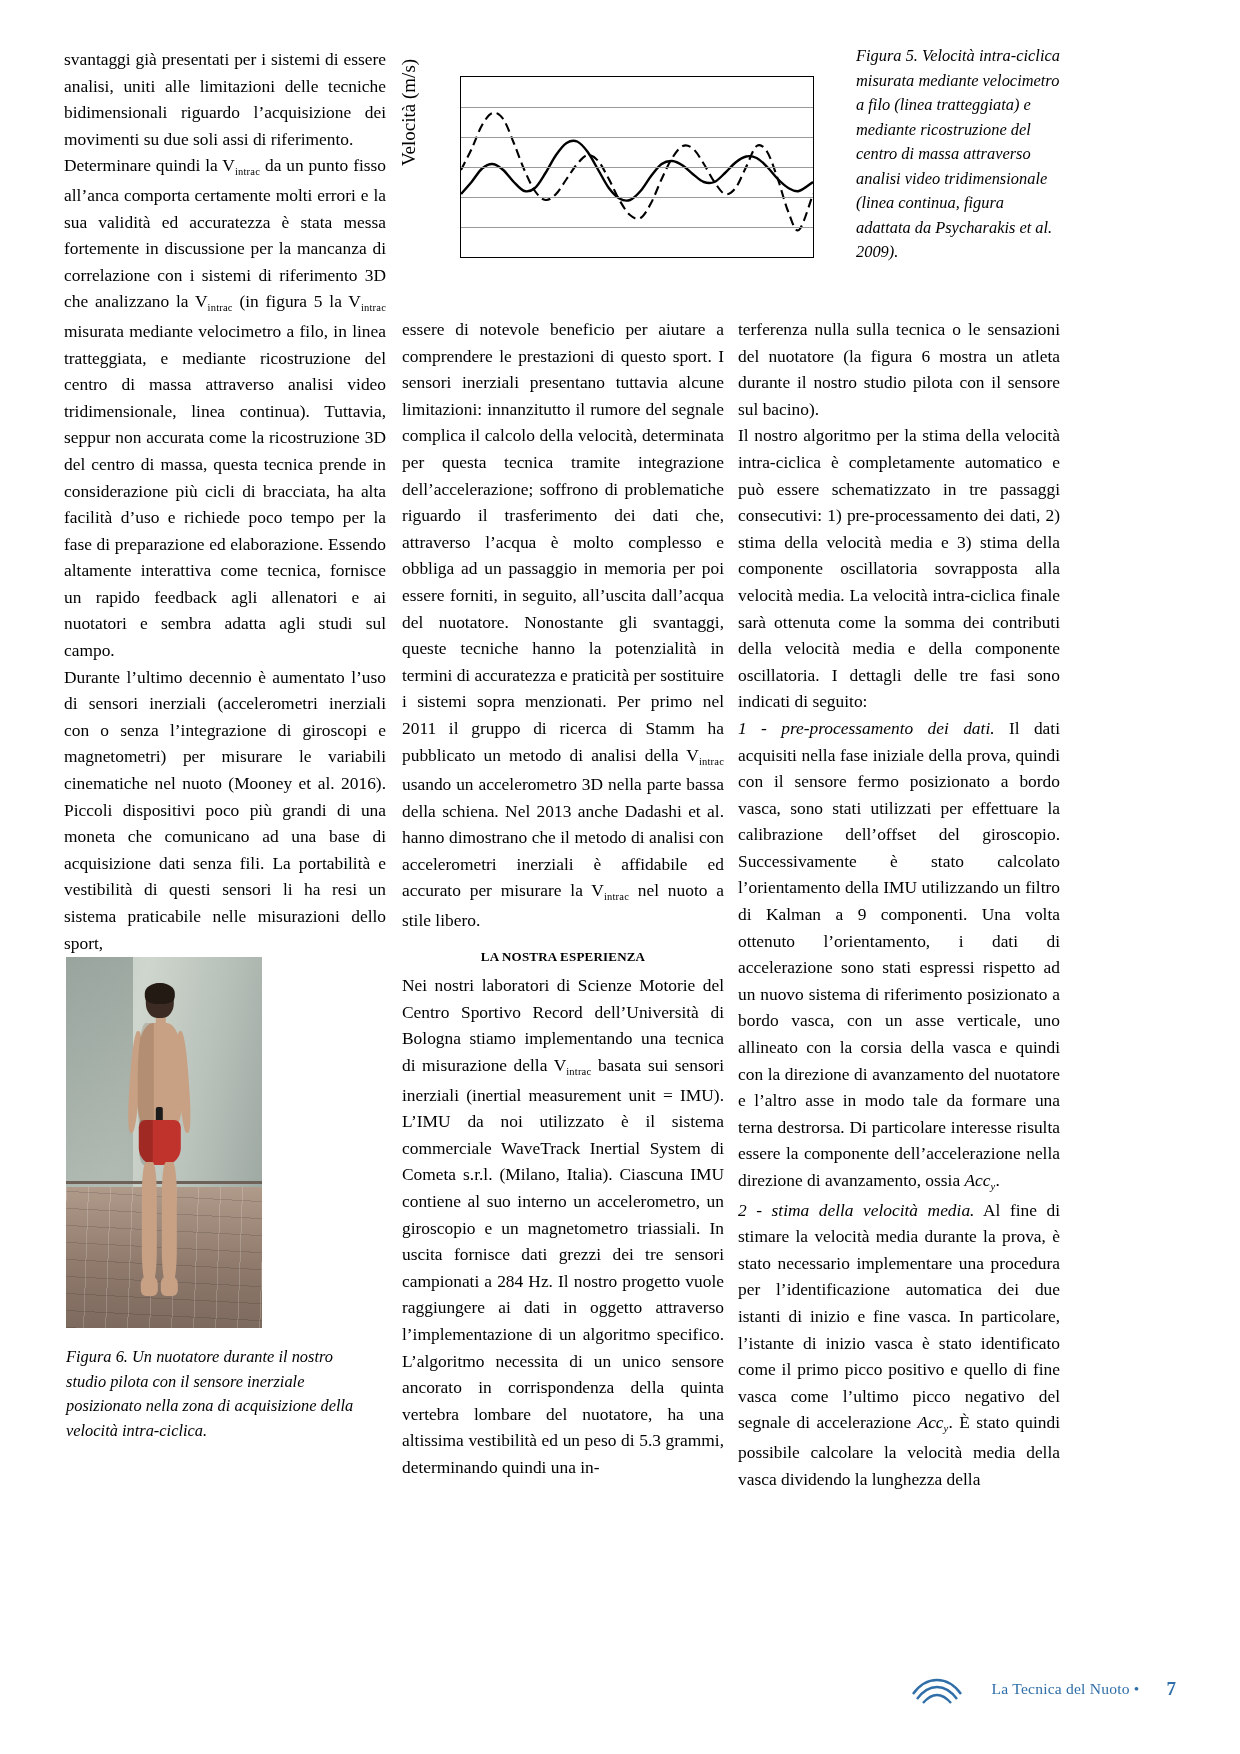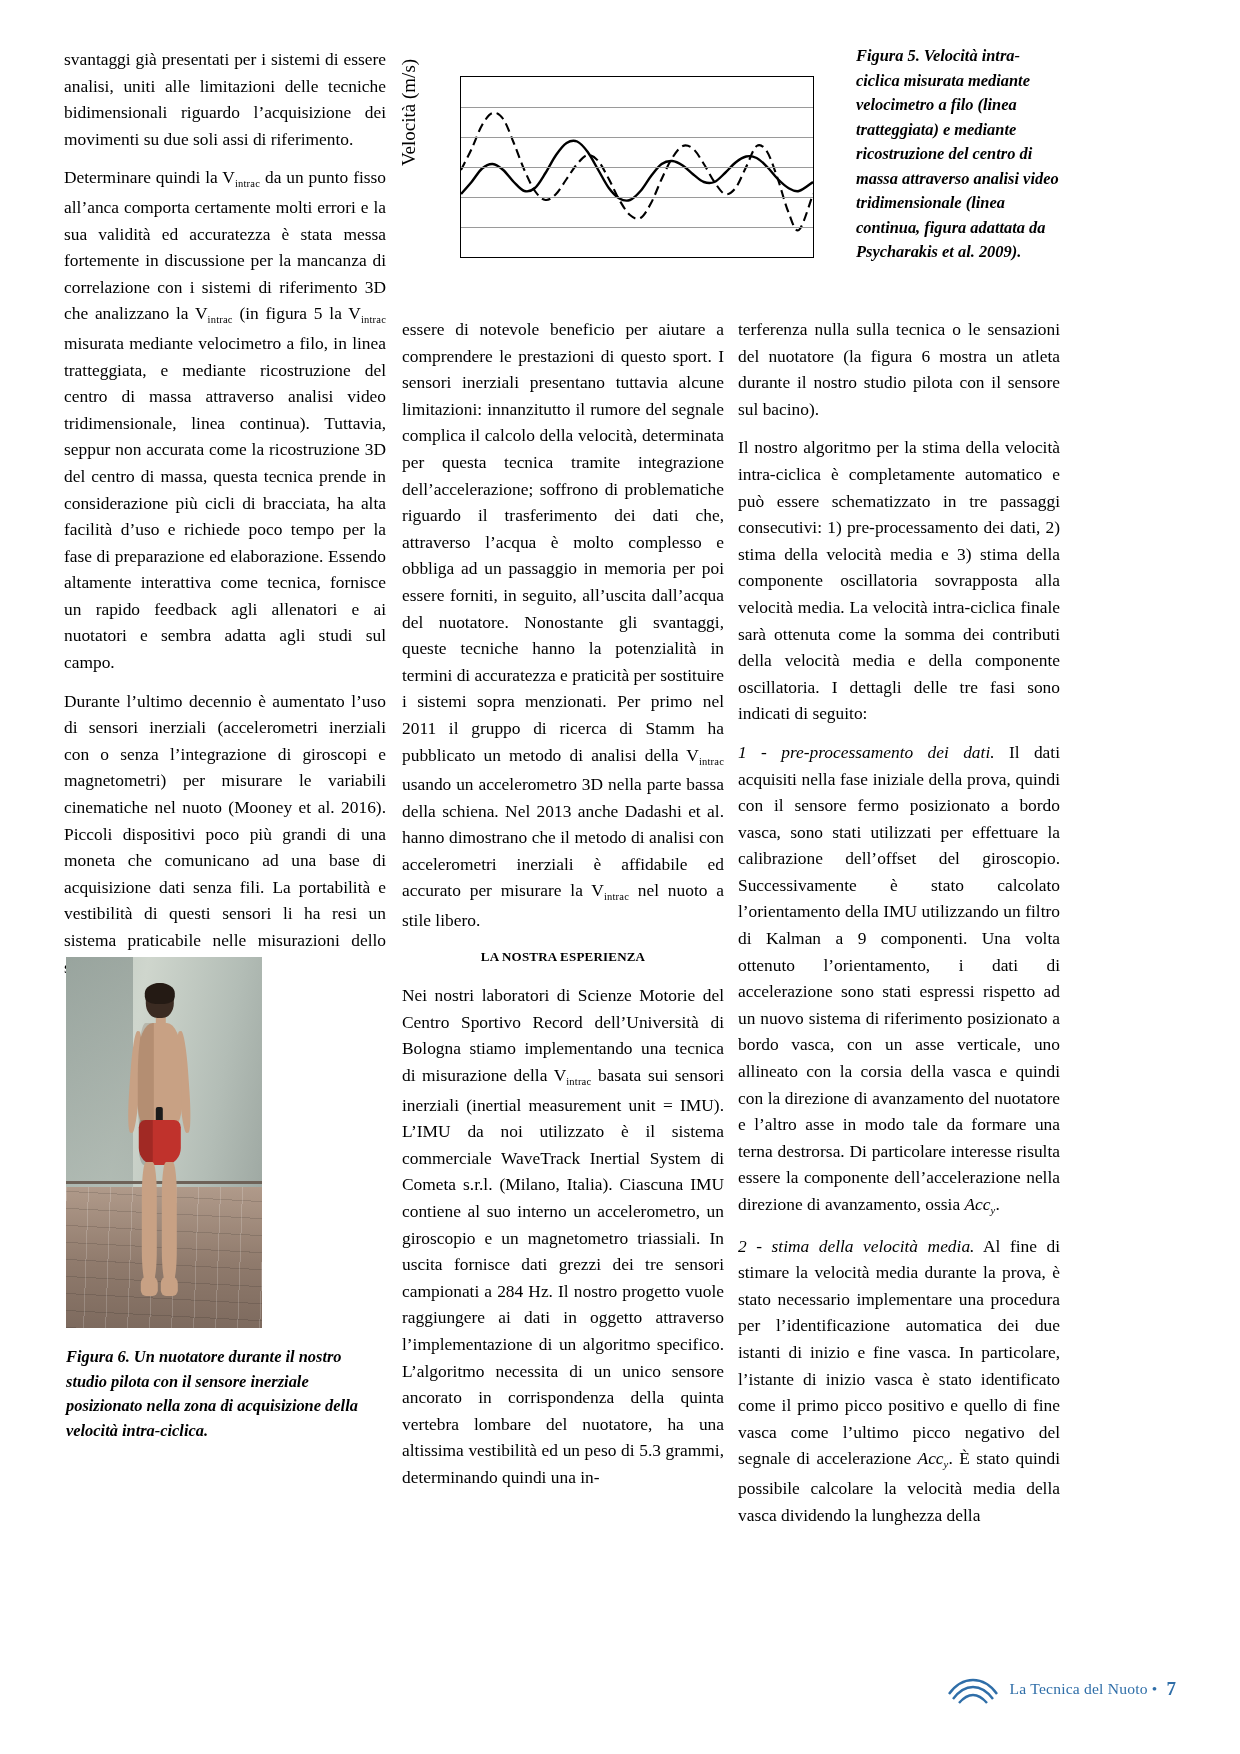--- a/index.html
+++ b/index.html
@@ -32,21 +32,21 @@
   }
   #col-left-top  { left: 64px;  top: 46px;  width: 322px; }
   #col-left-bot  { left: 64px;  top: 930px; width: 322px; }
   #col-mid       { left: 402px; top: 316px; width: 322px; }
   #col-right     { left: 738px; top: 316px; width: 322px; }
 
   .col p {
     margin: 0;
     text-indent: 0;
   }
-  .col p + p { margin-top: 12px; }
+  .col p + p { margin-top: 0; }
 
   sub {
     font-size: 10.5px;
     vertical-align: baseline;
     position: relative;
     top: 4px;
     letter-spacing: .2px;
   }
   .sect-head {
     text-align: center;
@@ -128,21 +128,20 @@
   }
   .legend-label { font-size: 16.5px; }
 
   
   .caption {
     position: absolute;
     font-style: italic;
     font-size: 16.4px;
     line-height: 24.5px;
     text-align: left;
-    font-weight: bold;
   }
   #cap5 { left: 856px; top: 44px; width: 204px; }
   #cap6 { left: 66px; top: 1345px; width: 300px; }
 
   
   #figure6 {
     position: absolute;
     left: 66px; top: 957px;
     width: 196px; height: 371px;
     overflow: hidden;
@@ -222,21 +221,21 @@
     background: #1b1b1b; border-radius: 2px;
   }
 
   
   #footer {
     position: absolute;
     right: 64px;
     bottom: 50px;
     display: flex;
     align-items: center;
-    gap: 9px;
+    gap: 27px;
   }
   #footer-text {
     font-size: 15.6px;
     color: #2f6ea8;
     letter-spacing: .2px;
   }
   #footer-page {
     font-size: 19px;
     font-weight: bold;
     color: #2f6ea8;

